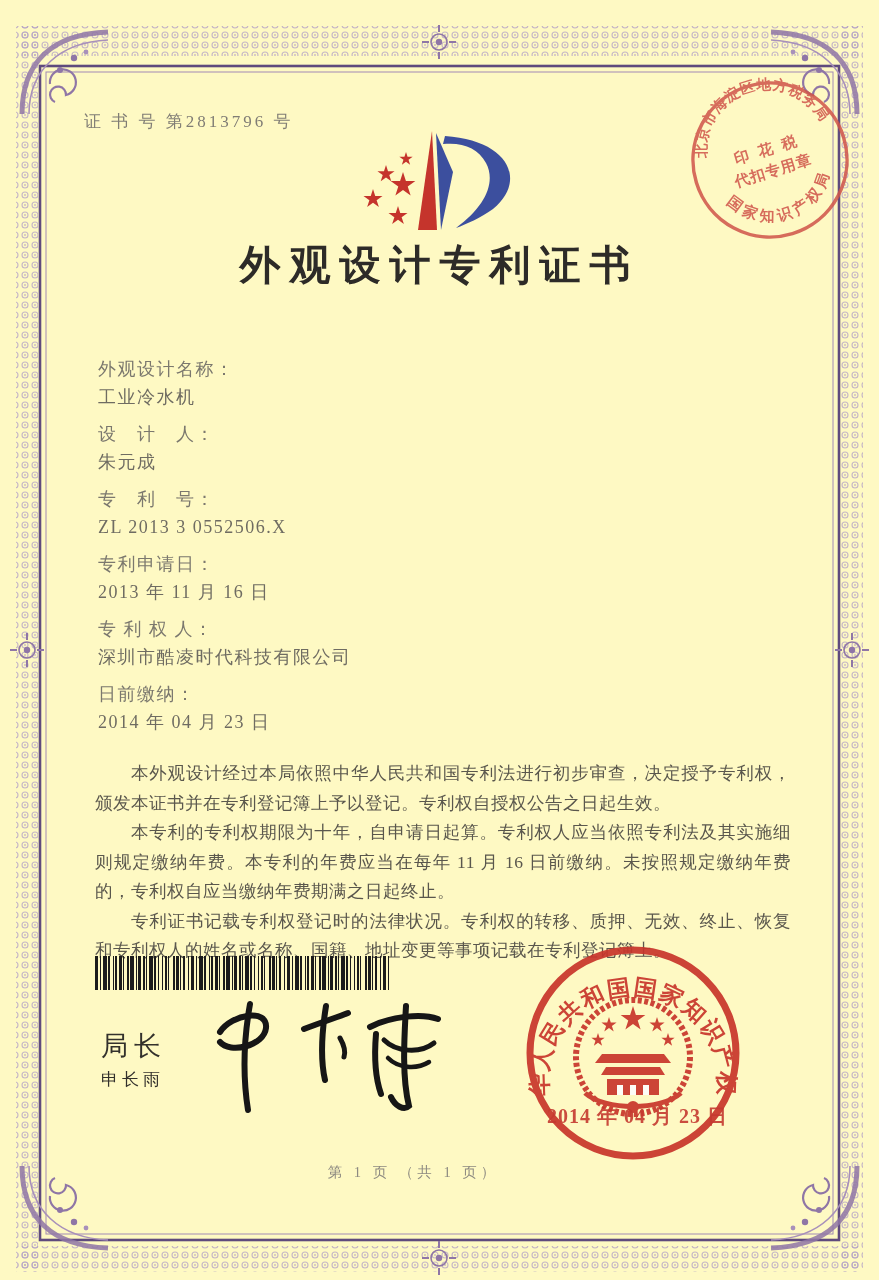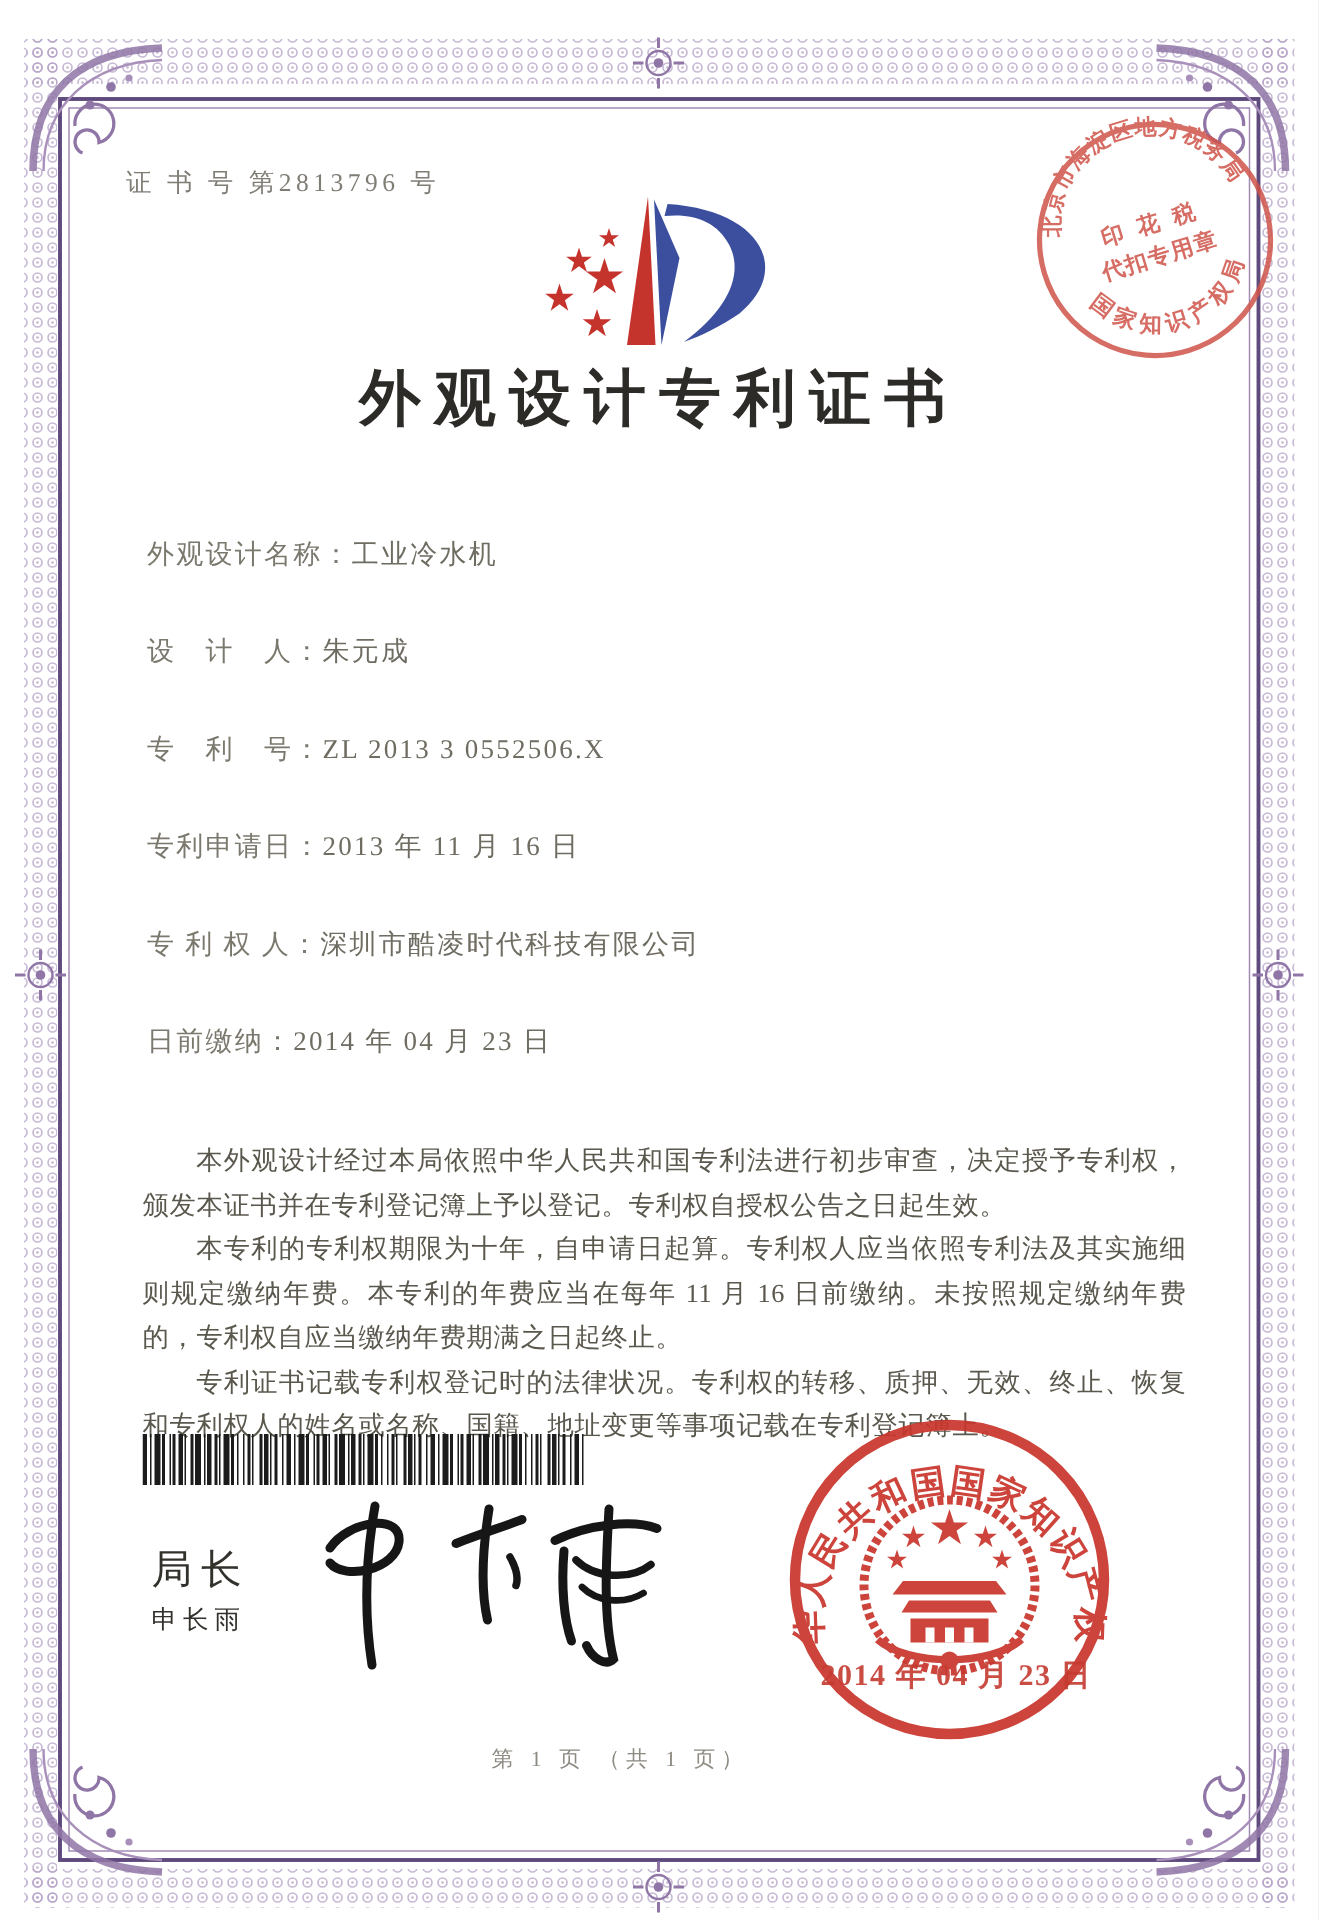--- a/index.html
+++ b/index.html
@@ -1,27 +1,27 @@
 <!DOCTYPE html>
 <html><head>
 <meta charset="utf-8">
 <style>
   html,body{margin:0;padding:0;background:#e8e8e8;}
-  .page{position:relative;width:879px;height:1280px;background:#ffffff;overflow:hidden;
+  .page{position:relative;width:879px;height:1280px;background:#fef9c3;overflow:hidden;
         font-family:"Liberation Serif","DejaVu Serif",serif;}
   .abs{position:absolute;}
 
   .cert-no{left:84px;top:110px;font-size:17px;letter-spacing:3px;color:#807d75;}
 
   .title{left:0;right:0;top:238px;text-align:center;font-size:41px;letter-spacing:9px;
          color:#2d2b28;font-weight:600;}
 
   .fields{left:98px;top:355px;}
   .field-row{display:flex;font-size:18px;letter-spacing:1.5px;color:#7b786e;
-             margin-bottom:37px;height:28px;line-height:28px;}
+             margin-bottom:37px;height:28px;line-height:28px;flex-direction:column;}
   .field-label{white-space:pre;}
   .field-value{color:#6f6c62;}
 
   .paras{left:95px;top:731px;width:696px;margin-top:28px;}
   .body-par{margin:0;text-indent:2.05em;text-align:justify;font-size:17.5px;
             line-height:29.5px;color:#5a574d;letter-spacing:0.5px;}
 
   .barcode-box{left:95px;top:956px;width:296px;height:34px;}
 
   .director-label{left:101px;top:1028px;font-size:27px;letter-spacing:6px;color:#33312c;}

